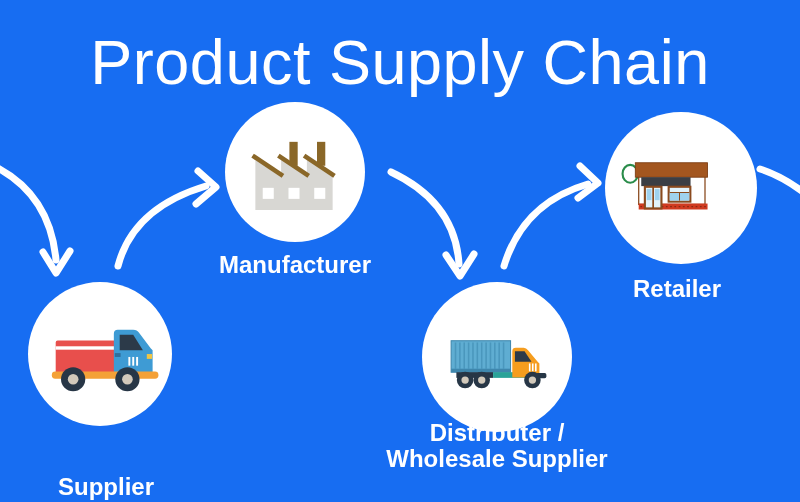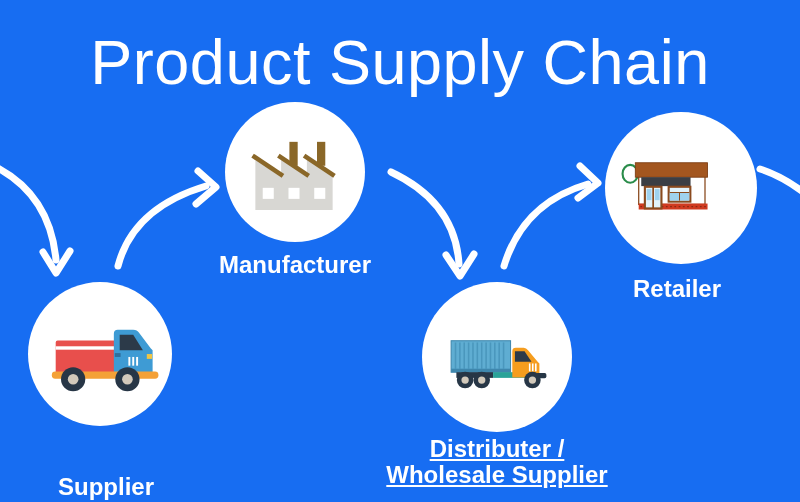--- a/index.html
+++ b/index.html
@@ -111,21 +111,21 @@
       <rect x="103" y="36" width="1.8" height="9" fill="#ffffff"></rect>
       <rect x="104" y="47" width="12" height="6" rx="2" fill="var(--wheel-dark)"></rect>
       <circle cx="23" cy="55" r="9.5" fill="var(--wheel-dark)"></circle>
       <circle cx="23" cy="55" r="4.2" fill="var(--wheel-hub)"></circle>
       <circle cx="42" cy="55" r="9.5" fill="var(--wheel-dark)"></circle>
       <circle cx="42" cy="55" r="4.2" fill="var(--wheel-hub)"></circle>
       <circle cx="100" cy="55" r="9.5" fill="var(--wheel-dark)"></circle>
       <circle cx="100" cy="55" r="4.2" fill="var(--wheel-hub)"></circle>
     </svg>
   </div>
-  <div class="node-label" style="left:497px;top:436px;text-decoration:underline;">Distributer /
+  <div class="node-label" style="left:497px;top:420px;">Distributer /
 Wholesale Supplier</div>
 
   <div class="node-circle" style="left:605px;top:112px;width:152px;height:152px;">
     <svg style="left:15px;top:38px;width:102px;" viewBox="0 0 120 90">
       <ellipse cx="12" cy="28" rx="9" ry="10.5" fill="#ffffff" stroke="var(--store-sign-green)" stroke-width="2.5"></ellipse>
       <rect x="22" y="31" width="78" height="33" fill="#ffffff" stroke="var(--store-frame-brown)" stroke-width="1.5"></rect>
       <rect x="18" y="15" width="85" height="17" fill="var(--store-roof-brown)" stroke="#7a3a10" stroke-width="1"></rect>
       <rect x="25" y="32" width="58" height="10.5" fill="var(--store-sign-dark)"></rect>
       <rect x="22" y="63" width="81" height="7" fill="var(--store-brick-red)"></rect>
       <line x1="24" y1="66.5" x2="101" y2="66.5" stroke="#8a2a14" stroke-width="1.5" stroke-dasharray="2 3"></line>

